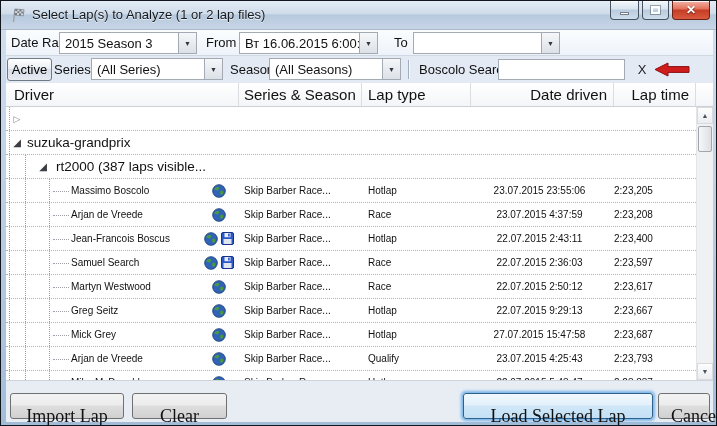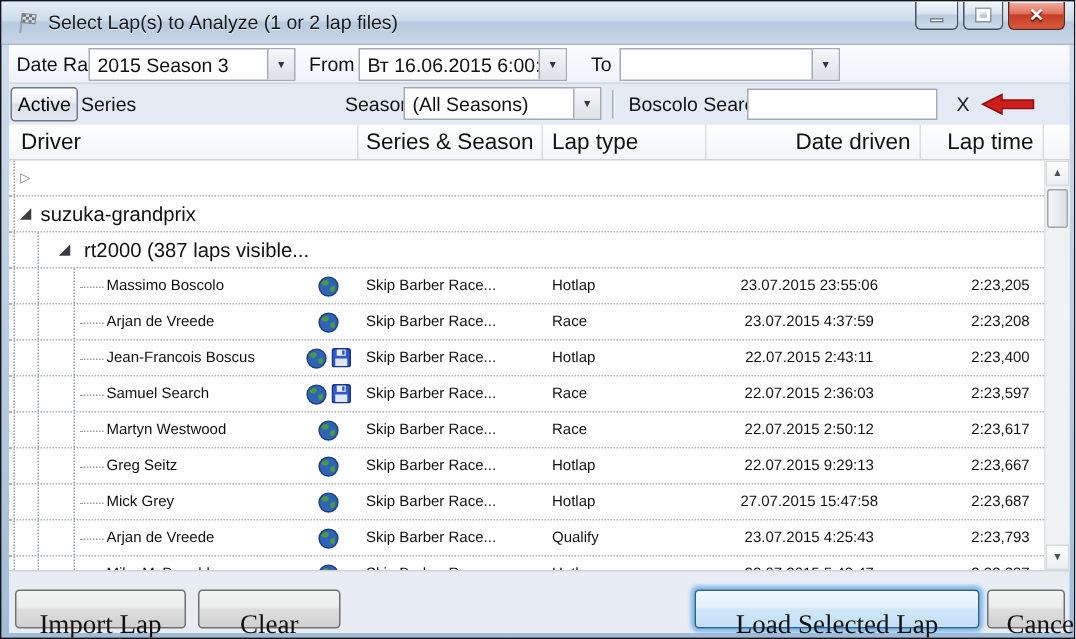--- a/index.html
+++ b/index.html
@@ -77,21 +77,21 @@
   .expander.expanded{color:#3a3d42;font-size:10px}
   .tlabel{position:absolute;top:0;line-height:23px;font-size:13.5px;white-space:nowrap}
   .lvl0 .tlabel{left:21px}.lvl1 .tlabel{left:50px}
   .cell{position:absolute;top:0;line-height:23px;font-size:10px;white-space:nowrap;overflow:hidden}
   .c-driver{left:65px;width:131px}
   .icons{position:absolute;left:195px;top:0;bottom:0;width:36px;display:flex;gap:3px;
     align-items:center;justify-content:center}
   .c-series{left:238px;width:118px}
   .c-lap{left:362px;width:103px}
   .c-date{left:465px;width:137px;text-align:center}
-  .c-time{left:624px;width:74px;text-align:center}
+  .c-time{left:608px;width:74px;text-align:left}
   
   .scrollbar{position:absolute;left:690px;top:0;width:17px;height:273px;background:#f0f1f3;
     border-left:1px solid #e3e5e8}
   .sbtn{position:absolute;left:0;right:0;height:17px;border:1px solid #d8dade;
     background:linear-gradient(180deg,#fdfdfd,#ebedf0);display:flex;align-items:center;
     justify-content:center;color:#4c5258;font-size:7px;padding:0;cursor:default}
   .sbtn.up{top:0}.sbtn.down{bottom:0}
   .sthumb{position:absolute;left:1px;right:1px;top:19px;height:26px;border:1px solid #9fa6ad;
     border-radius:2px;background:linear-gradient(90deg,#f6f7f8,#dde0e4)}
   
@@ -151,20 +151,24 @@
     <span class="lbl" style="left:388px">To</span>
     <div class="combo" style="left:407px;width:147px">
       <span class="val"></span>
       <span class="abtn">▼</span>
     </div>
   </div>
 
   <div class="row2">
     <button class="activebtn">Active</button>
     <span class="lbl" style="left:48px">Series</span>
+    <div class="combo" style="left:85px;width:132px">
+      <span class="val">(All Series)</span>
+      <span class="abtn">▼</span>
+    </div>
     <span class="lbl" style="left:224px">Season</span>
     <div class="combo" style="left:263px;width:132px">
       <span class="val">(All Seasons)</span>
       <span class="abtn">▼</span>
     </div>
     <span class="vsep"></span>
     <span class="lbl" style="left:413px">Boscolo Search</span>
     <input class="searchin" type="text" value="" style="">
     <button class="xbtn">X</button>
     <svg class="redarrow" width="36" height="15" viewBox="0 0 36 15">

